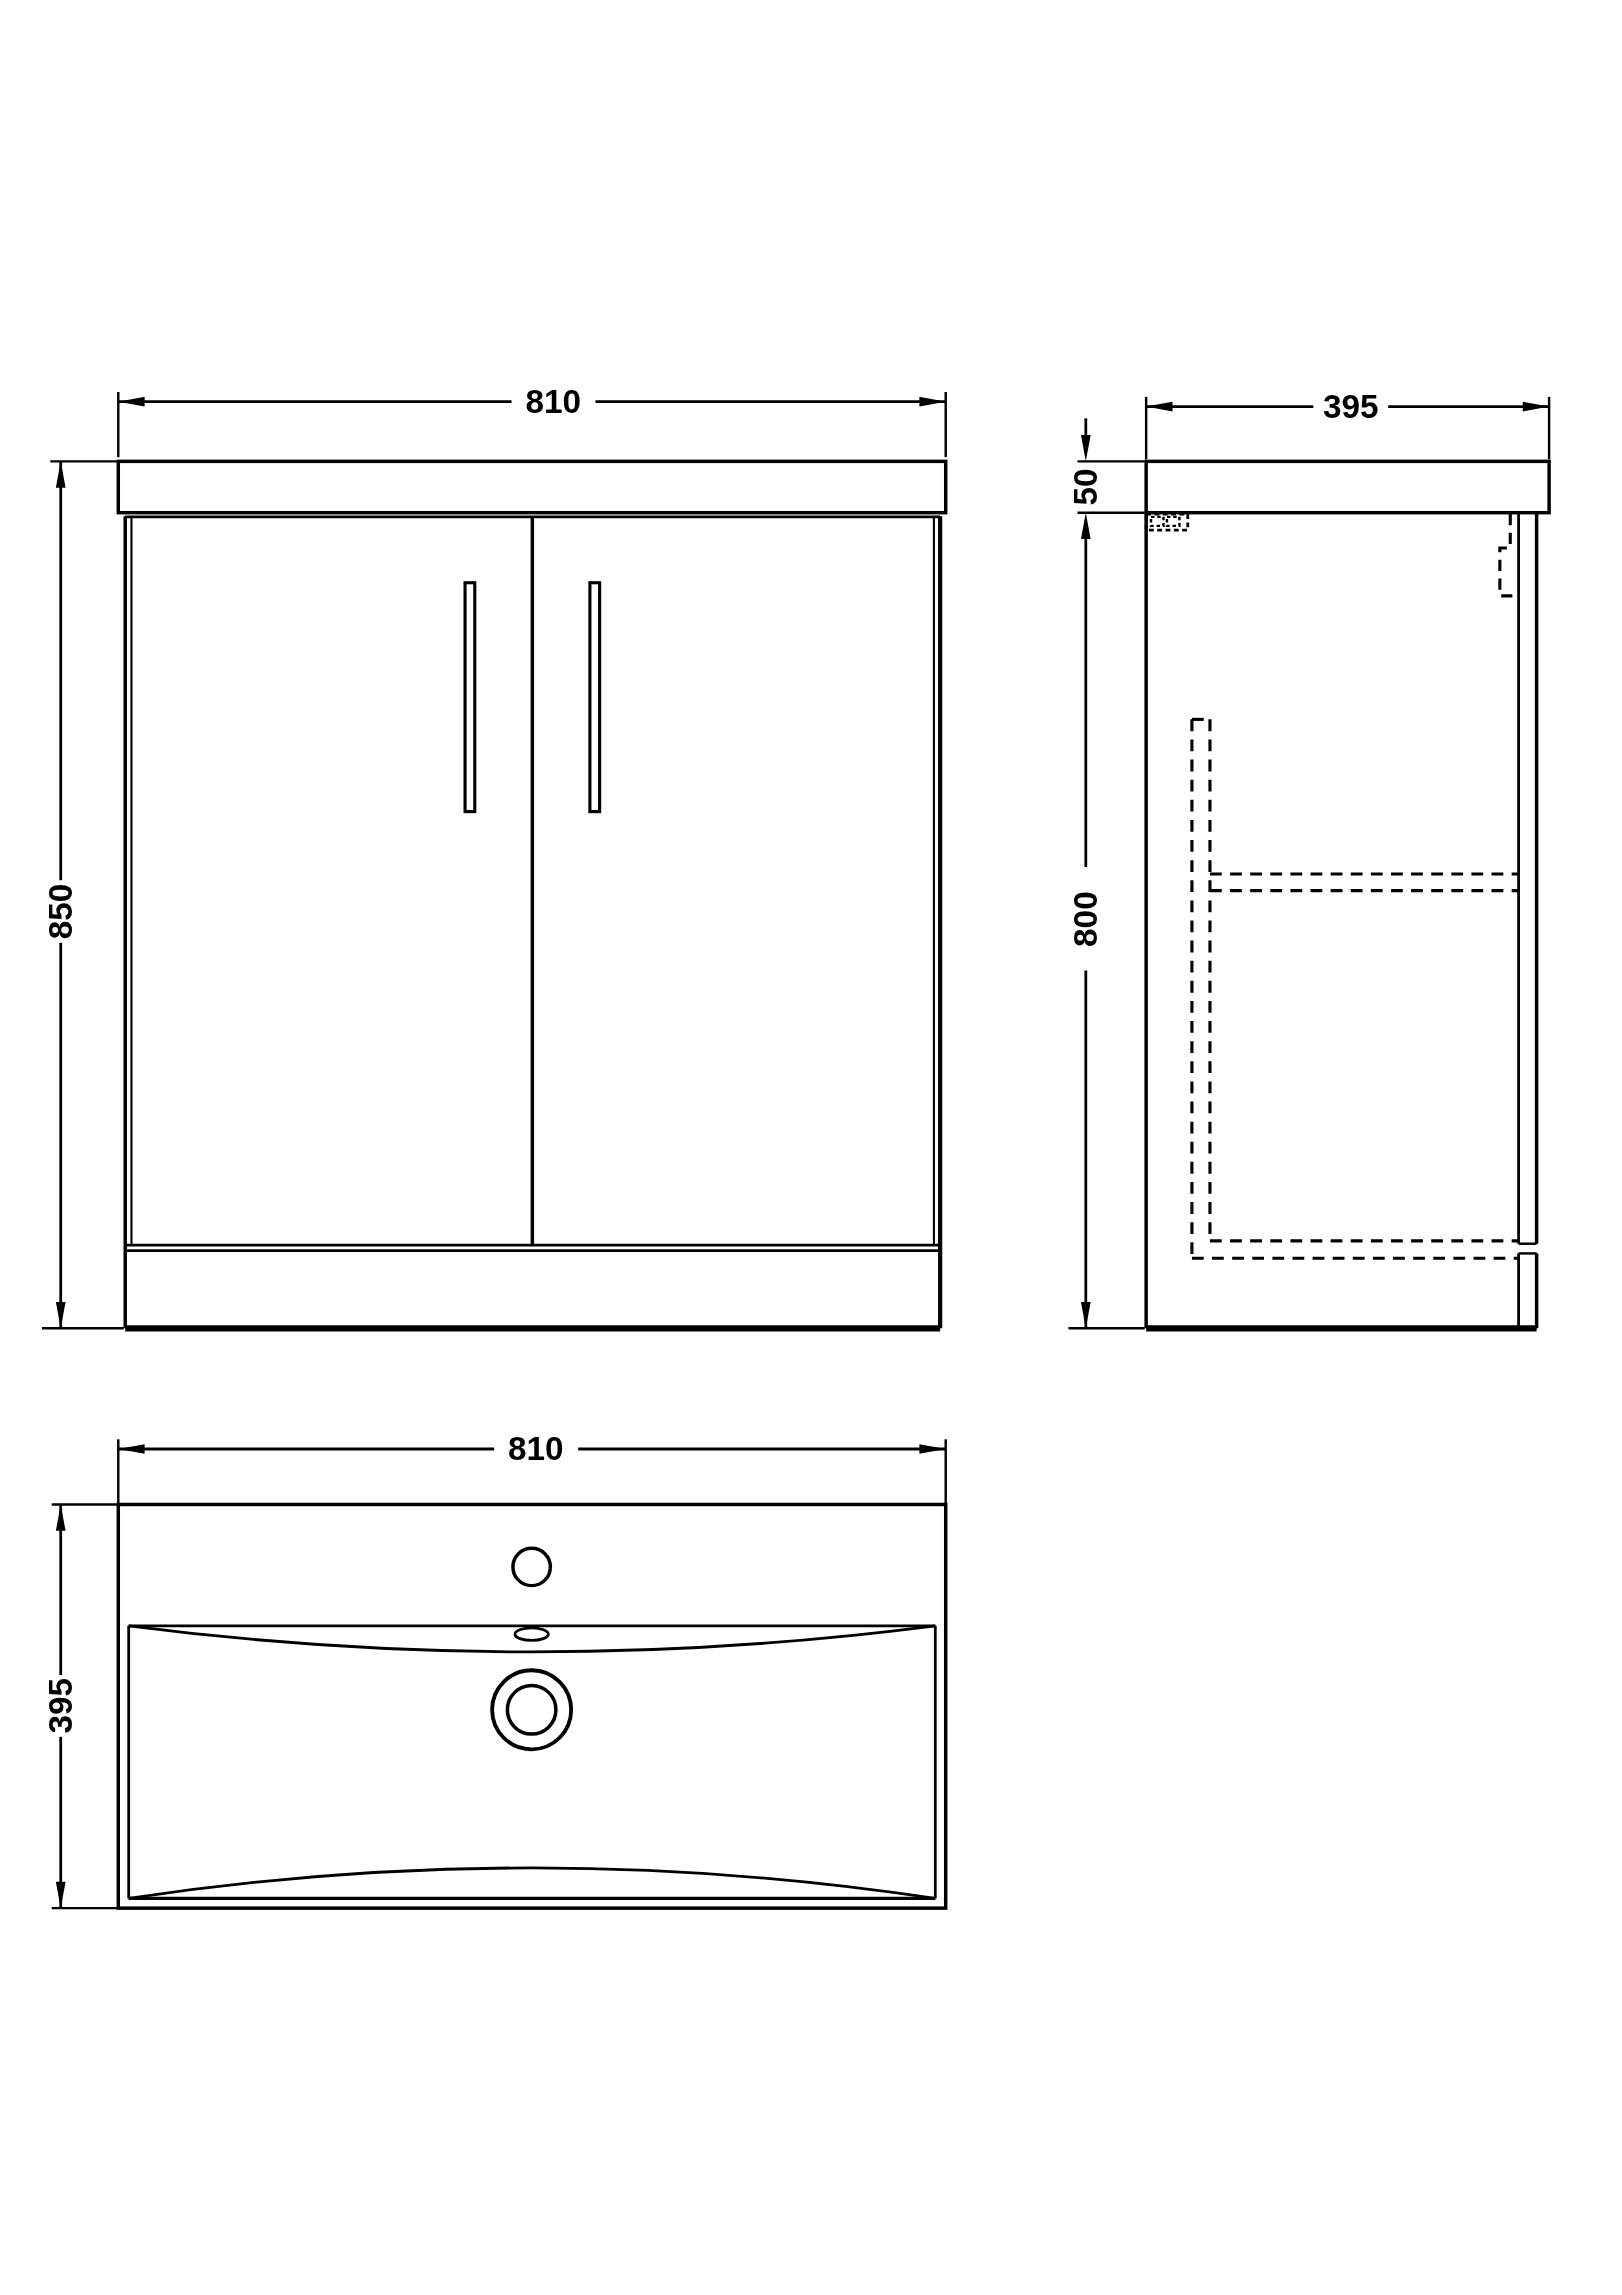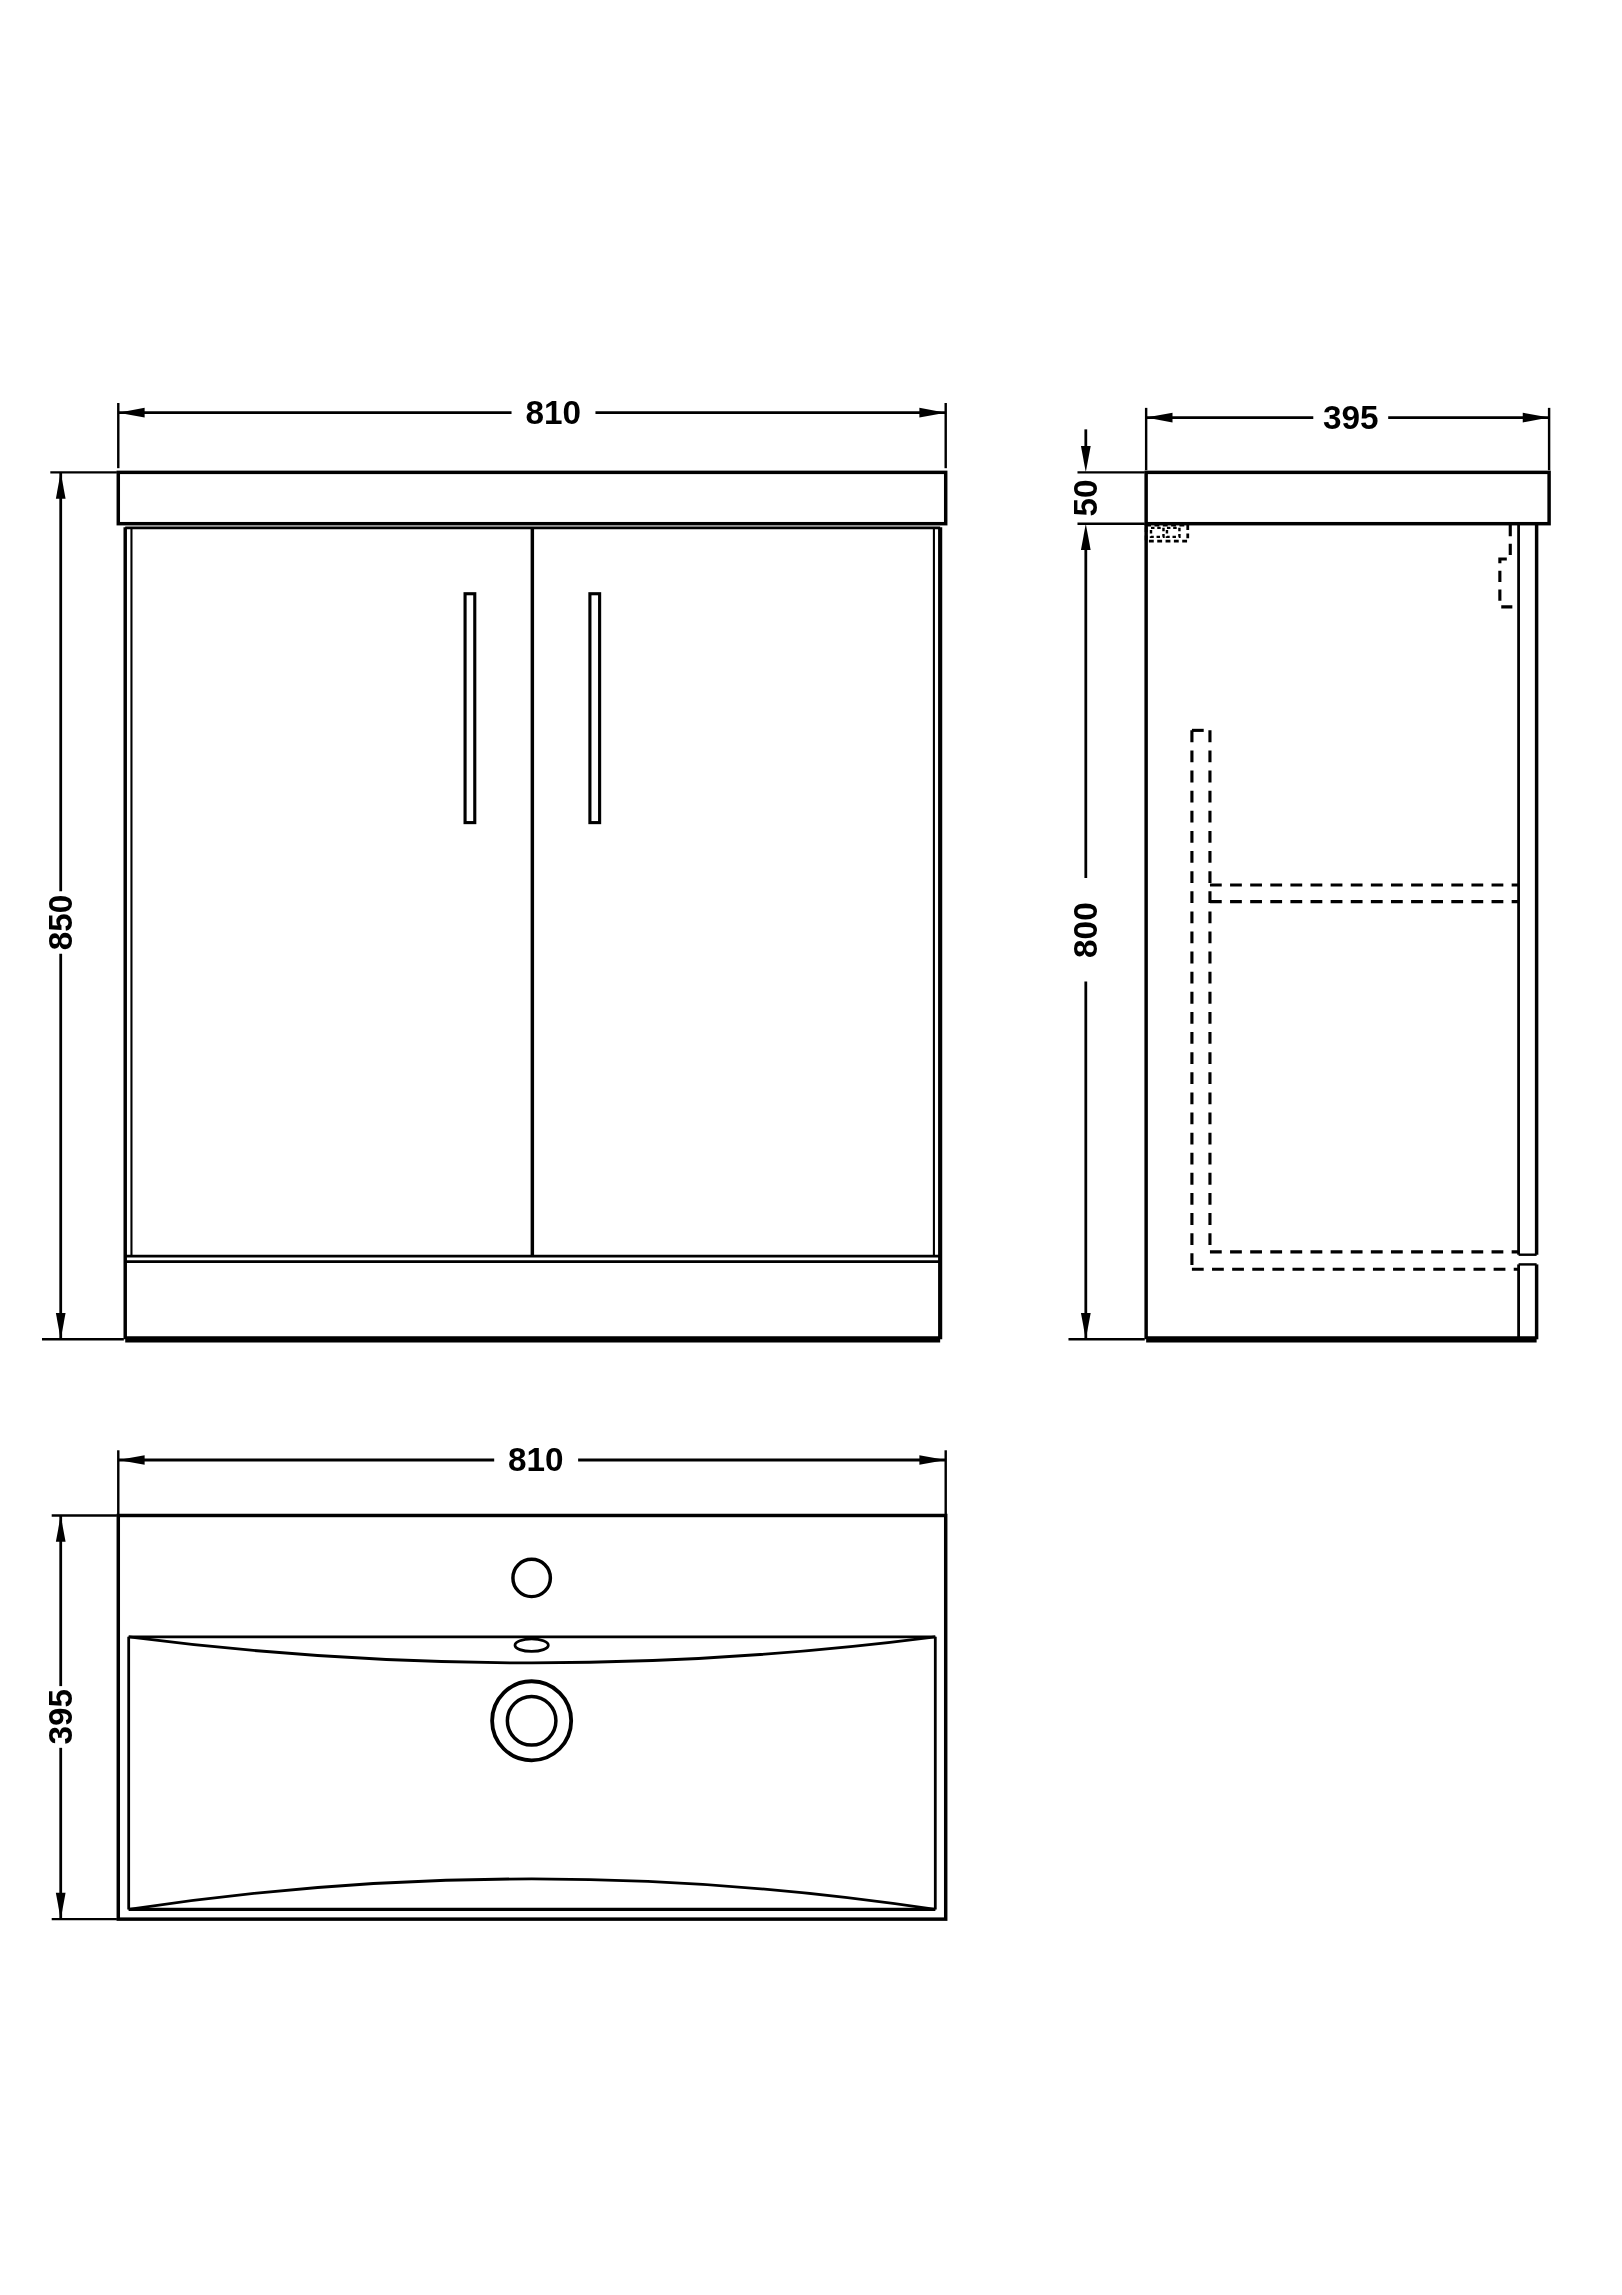--- a/index.html
+++ b/index.html
@@ -3,21 +3,21 @@
 <meta charset="utf-8">
 <style>
   html,body{margin:0;padding:0;}
   body{
     width:1623px;height:2295px;
     background:#ffffff;
     font-family:"Liberation Sans", sans-serif;
     position:relative;
     overflow:hidden;
   }
-  #drawing-root{position:absolute;left:0;top:16px;width:1623px;height:2042px;}
+  #drawing-root{position:absolute;left:0;top:5px;width:1623px;height:2042px;}
   svg{display:block;}
   .dim-label{
     font-family:"Liberation Sans", sans-serif;
     font-weight:bold;
     font-size:48px;
     fill:#000000;
   }
 </style>
 </head>
 <body>

